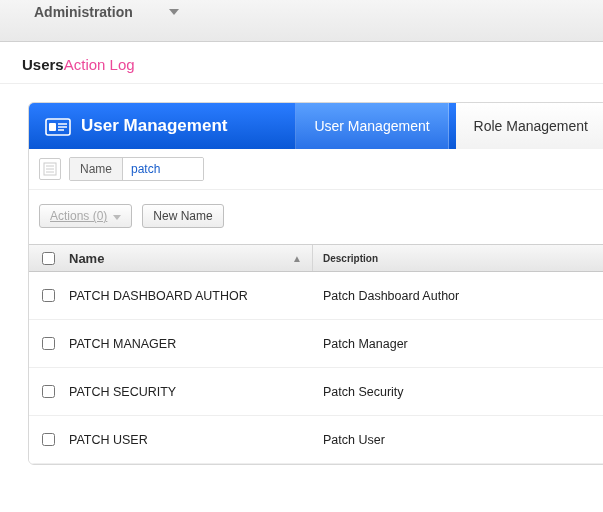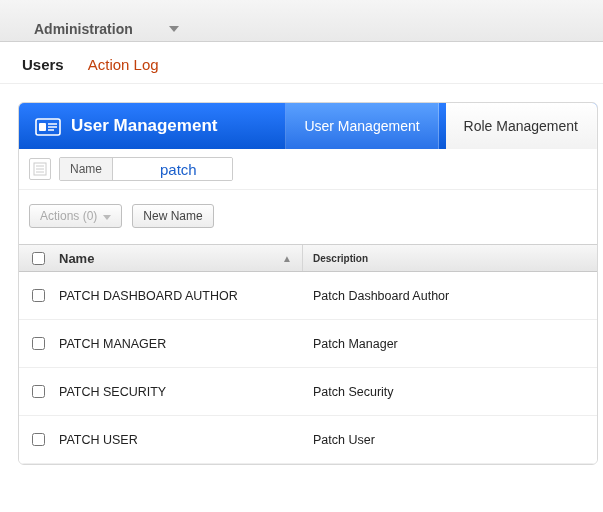--- a/index.html
+++ b/index.html
@@ -10,54 +10,53 @@
     background: #fff;
     width: 603px;
     height: 512px;
     overflow: hidden;
   }
   .topbar {
     height: 42px;
     background: linear-gradient(#f5f5f5, #e9e9e9);
     border-bottom: 1px solid #d0d0d0;
     display: flex;
-    align-items: flex-end;
+    align-items: flex-start;
     padding: 0 8px;
   }
   .topmenu {
     display: flex;
     align-items: center;
     gap: 36px;
     padding: 4px 14px 4px 26px;
     color: #555;
     font-weight: bold;
     font-size: 14px;
     cursor: pointer;
   }
   .chev-down {
     display: inline-block;
     width: 10px; height: 6px;
   }
   .chev-down svg { display:block; }
   .tabs {
     display: flex;
-    gap: 24px;
     padding: 14px 6px 10px 22px;
     border-bottom: 1px solid #eee;
   }
   .tab {
     font-size: 15px;
-    color: #c2410c;
+    color: #ec4899;
     cursor: pointer;
   }
   .tab.active {
     font-weight: bold;
     color: #222;
   }
-  .panel-wrap { padding: 18px 0 0 18px; }
+  .panel-wrap { padding: 18px 0 0 28px; }
   .blue-panel {
     background: #fff;
     border: 1px solid #d8d8d8;
     border-radius: 6px;
     overflow: hidden;
     width: 580px;
   }
   .blue-header {
     background: linear-gradient(#2a7cff, #0a58d6);
     display: flex;
@@ -128,46 +127,45 @@
     border-right: 1px solid #ccc;
     display: flex; align-items:center;
     padding: 0 10px;
     font-size: 12px;
     color: #555;
   }
   .filter-input {
     border: none;
     outline: none;
     padding: 0 8px;
-    font-size: 15px;
+    font-size: 12px;
     color: #1a5fcc;
     width: 80px;
     background: #fff;
-    margin-left: 39px;
   }
   .toolbar {
     display: flex;
     align-items: center;
     gap: 10px;
     padding: 14px 10px 16px 10px;
     background: #fff;
   }
   .btn {
     border: 1px solid #bfbfbf;
     border-radius: 3px;
     background: linear-gradient(#fefefe, #ededed);
     padding: 4px 10px;
     font-size: 12px;
     color: #444;
     cursor: pointer;
     display: inline-flex;
     align-items: center;
     gap: 6px;
   }
-  .btn.disabled { color: #aaa; cursor: default; }
+  .btn.disabled { color: #aaa; cursor: default; text-decoration: underline; }
   .grid-head {
     display: flex;
     align-items: center;
     height: 28px;
     background: linear-gradient(#f7f7f7, #e6e6e6);
     border-top: 1px solid #d0d0d0;
     border-bottom: 1px solid #c8c8c8;
   }
   .col-check { width: 38px; display:flex; justify-content:center; }
   .col-name { width: 246px; padding-left: 2px; font-weight: bold; font-size: 13px; display:flex; align-items:center; justify-content:space-between; padding-right:10px; border-right:1px solid #d5d5d5; height:100%; }

